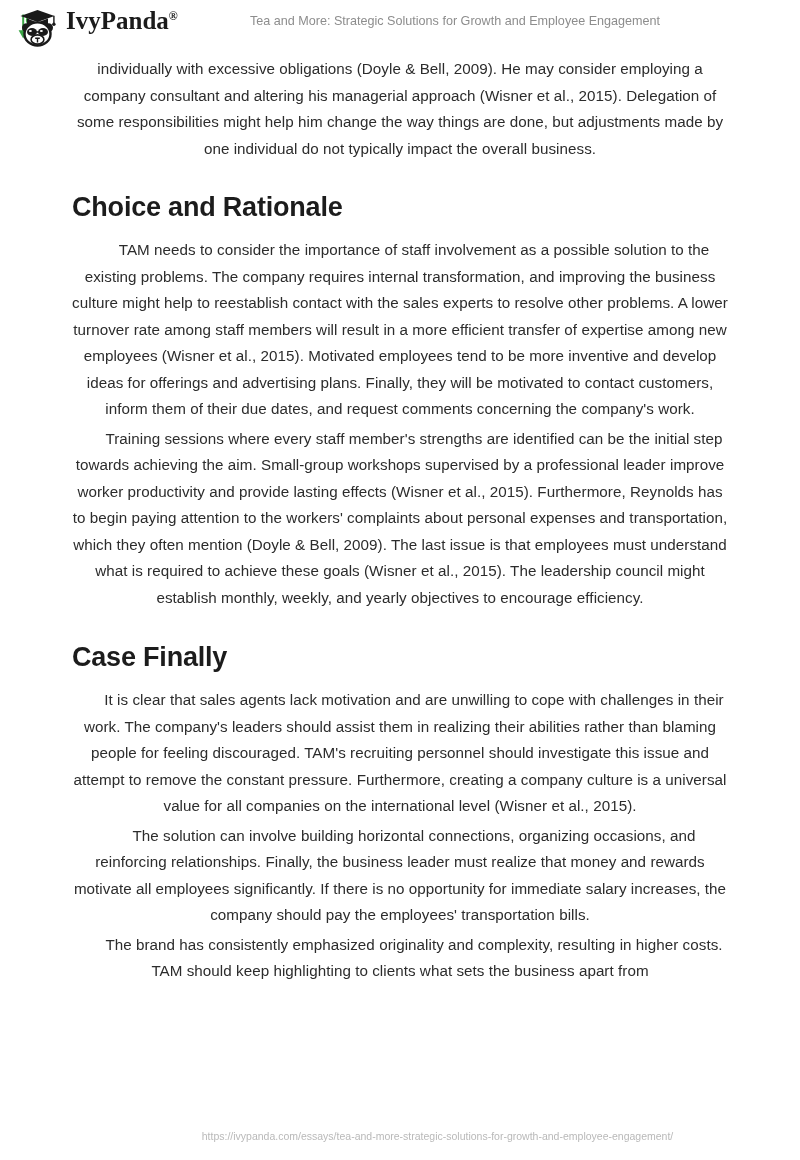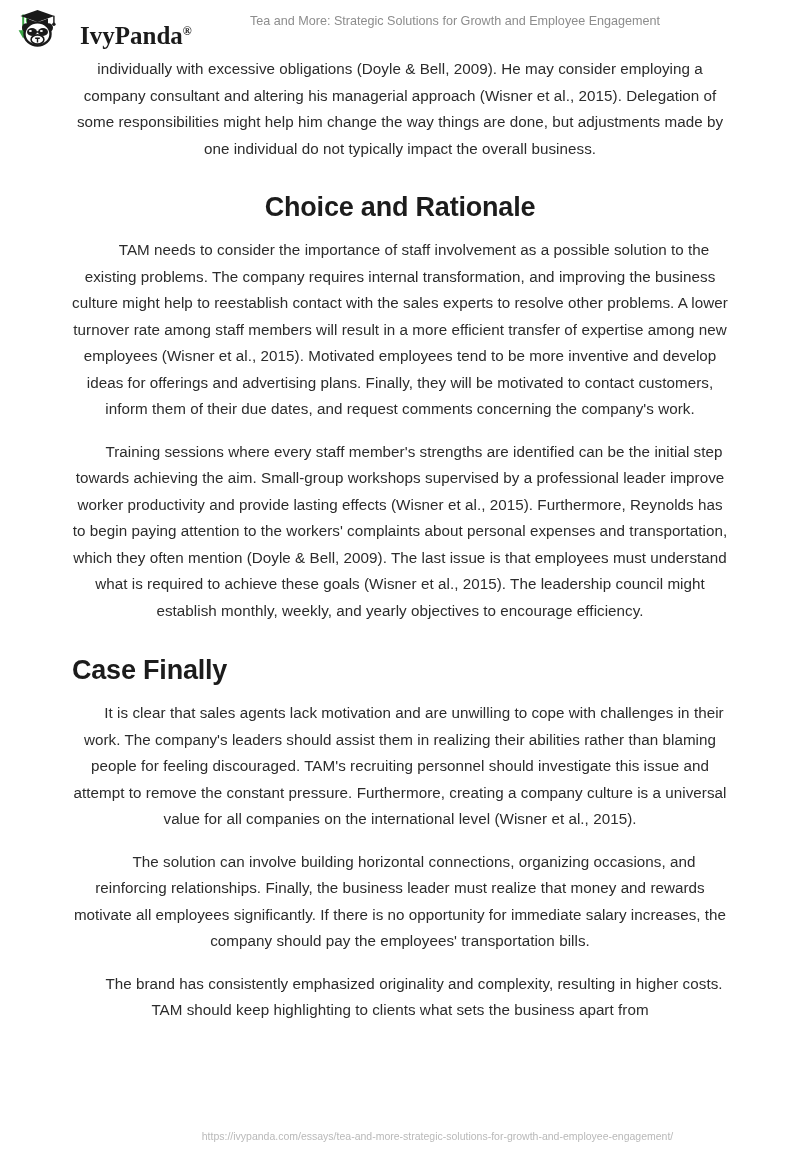--- a/index.html
+++ b/index.html
@@ -21,22 +21,22 @@
     position: relative;
     height: 56px;
     width: 800px;
     box-sizing: border-box;
   }
   .brand {
     position: absolute;
     left: 14px;
     top: 8px;
     display: flex;
-    align-items: flex-end;
-    gap: 20px;
+    align-items: flex-start;
+    gap: 6px;
   }
   .brand-logo {
     width: 46px;
     height: 40px;
     display: block;
   }
   .brand-name {
     font-family: "Liberation Serif", serif;
     font-size: 25px;
     font-weight: bold;
@@ -84,34 +84,33 @@
     line-height: 26.5px;
     color: #2c2c2c;
     text-indent: 28px;
     text-align: center;
     letter-spacing: 0.05px;
   }
   p.para.no-indent {
     text-indent: 0;
   }
   p.para + p.para {
-    margin-top: 16px;
+    margin-top: 3px;
   }
 
   h2.heading {
     font-size: 27px;
     line-height: 32px;
     font-weight: bold;
     color: #1c1c1c;
     margin: 30px 0 14px 0;
     letter-spacing: -0.2px;
   }
   .sec-first h2.heading {
     margin-top: 29px;
-    text-align: center;
   }
 
   .block + .block { margin-top: 0; }
 
   
   .page-footer {
     position: absolute;
     left: 0;
     bottom: 16px;
     width: 800px;

